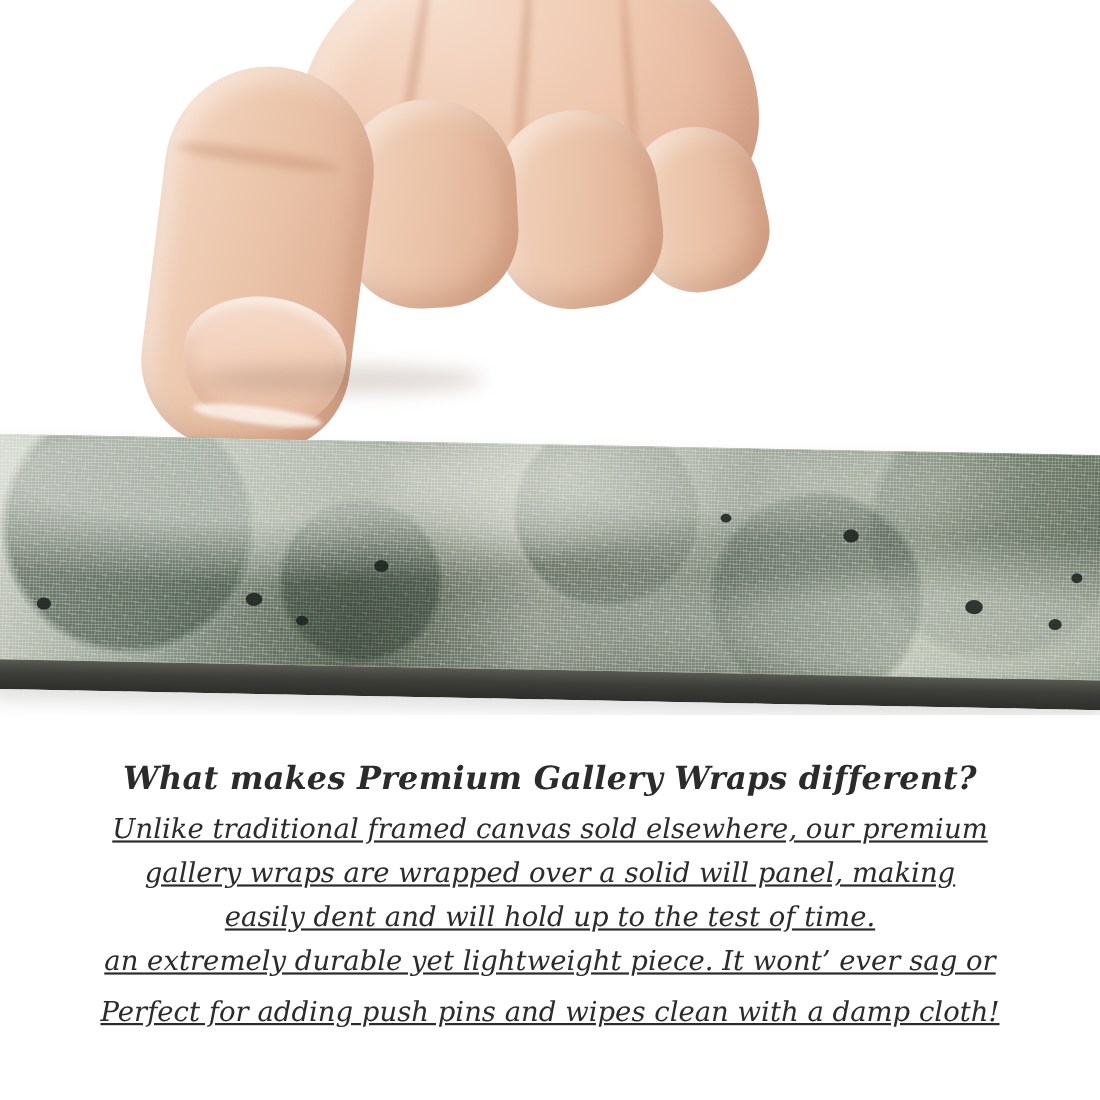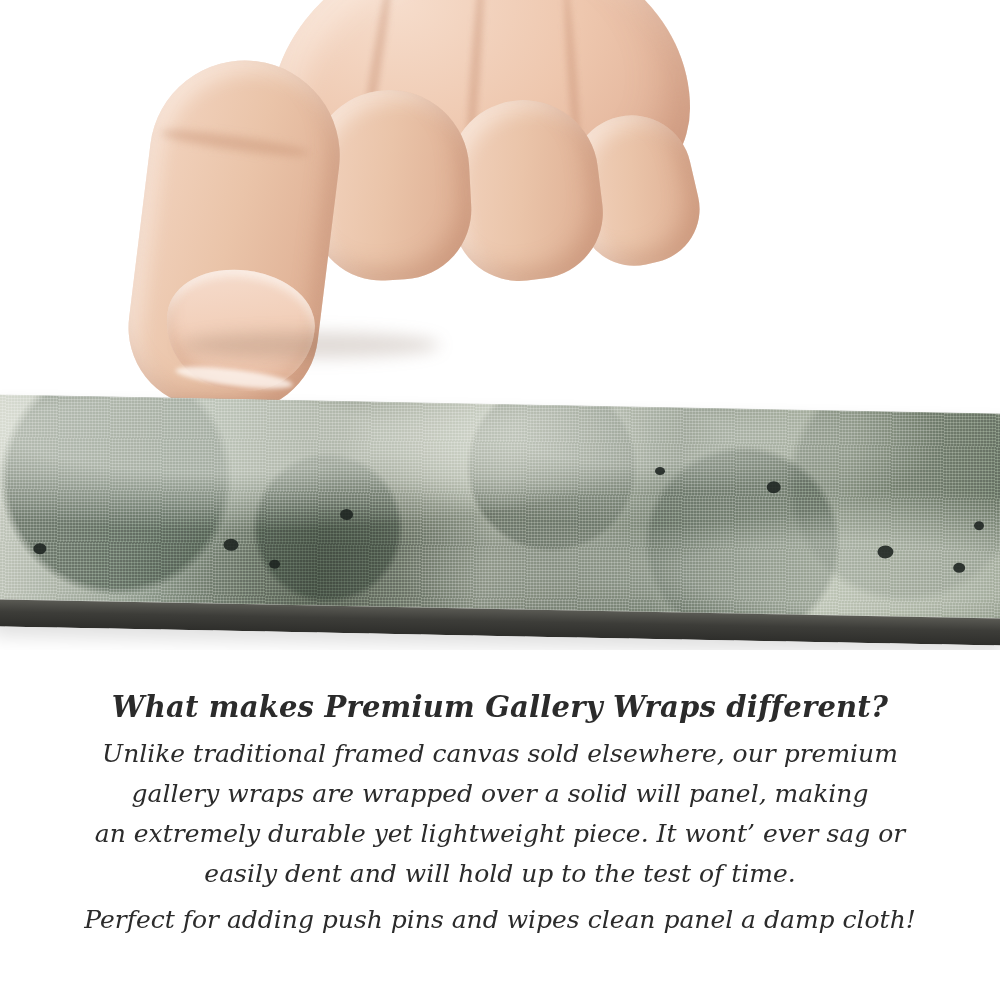--- a/index.html
+++ b/index.html
@@ -230,20 +230,21 @@
   .caption-heading {
     font-size: 29px;
     font-weight: 700;
     letter-spacing: 0.2px;
     margin-bottom: 10px;
   }
   .caption-line {
     font-size: 25px;
     line-height: 40px;
     font-weight: 400;
+    text-decoration: underline;
   }
   .caption-line.last {
     margin-top: 6px;
   }
 </style>
 </head>
 <body>
 
 <div class="promo-card">
 
@@ -281,18 +282,18 @@
 
       <div class="canvas-bottom-hl"></div>
       <div class="canvas-bottom"></div>
     </div>
   </div>
 
   <div class="caption">
     <div class="caption-heading">What makes Premium Gallery Wraps different?</div>
     <div class="caption-line">Unlike traditional framed canvas sold elsewhere, our premium</div>
     <div class="caption-line">gallery wraps are wrapped over a solid will panel, making</div>
+    <div class="caption-line">easily dent and will hold up to the test of time.</div>
     <div class="caption-line">an extremely durable yet lightweight piece. It wont’ ever sag or</div>
-    <div class="caption-line">easily dent and will hold up to the test of time.</div>
-    <div class="caption-line last">Perfect for adding push pins and wipes clean panel a damp cloth!</div>
+    <div class="caption-line last">Perfect for adding push pins and wipes clean with a damp cloth!</div>
   </div>
 
 </div>
 
 </body></html>

